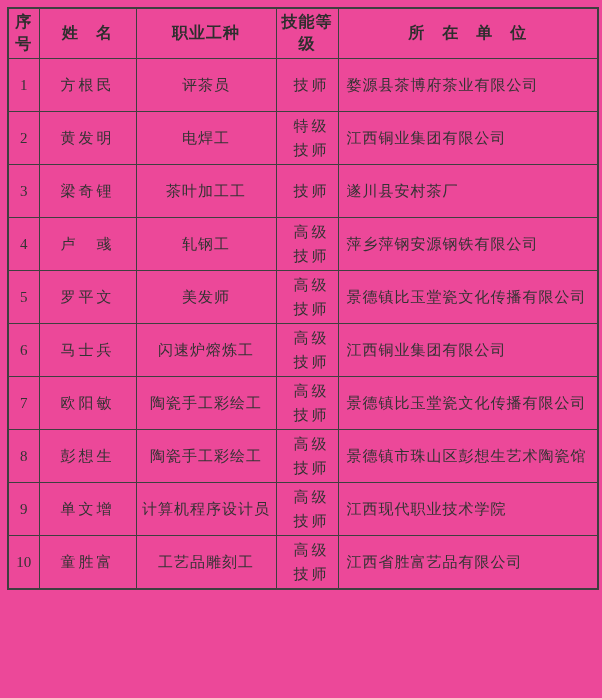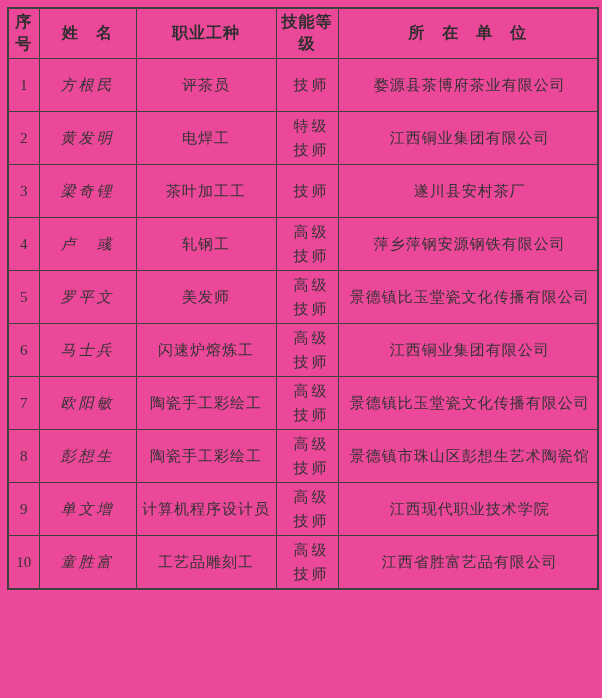--- a/index.html
+++ b/index.html
@@ -63,35 +63,34 @@
   }
   td.cell-no {
     text-align: center;
     letter-spacing: 0;
     padding: 2px;
   }
   td.cell-name {
     text-align: center;
     letter-spacing: 3px;
     padding: 2px;
-    font-style: italic;
   }
   td.cell-occ {
     text-align: center;
     letter-spacing: 1px;
     padding: 2px 4px;
   }
   td.cell-lvl {
     text-align: right;
     letter-spacing: 3px;
     line-height: 22px;
     padding: 2px 8px;
   }
   td.cell-org {
-    text-align: center;
+    text-align: left;
     letter-spacing: 1px;
     line-height: 25px;
     padding: 2px 4px 2px 8px;
   }
 </style>
 </head>
 <body>
 
 <div class="page">
   <table class="roster">

